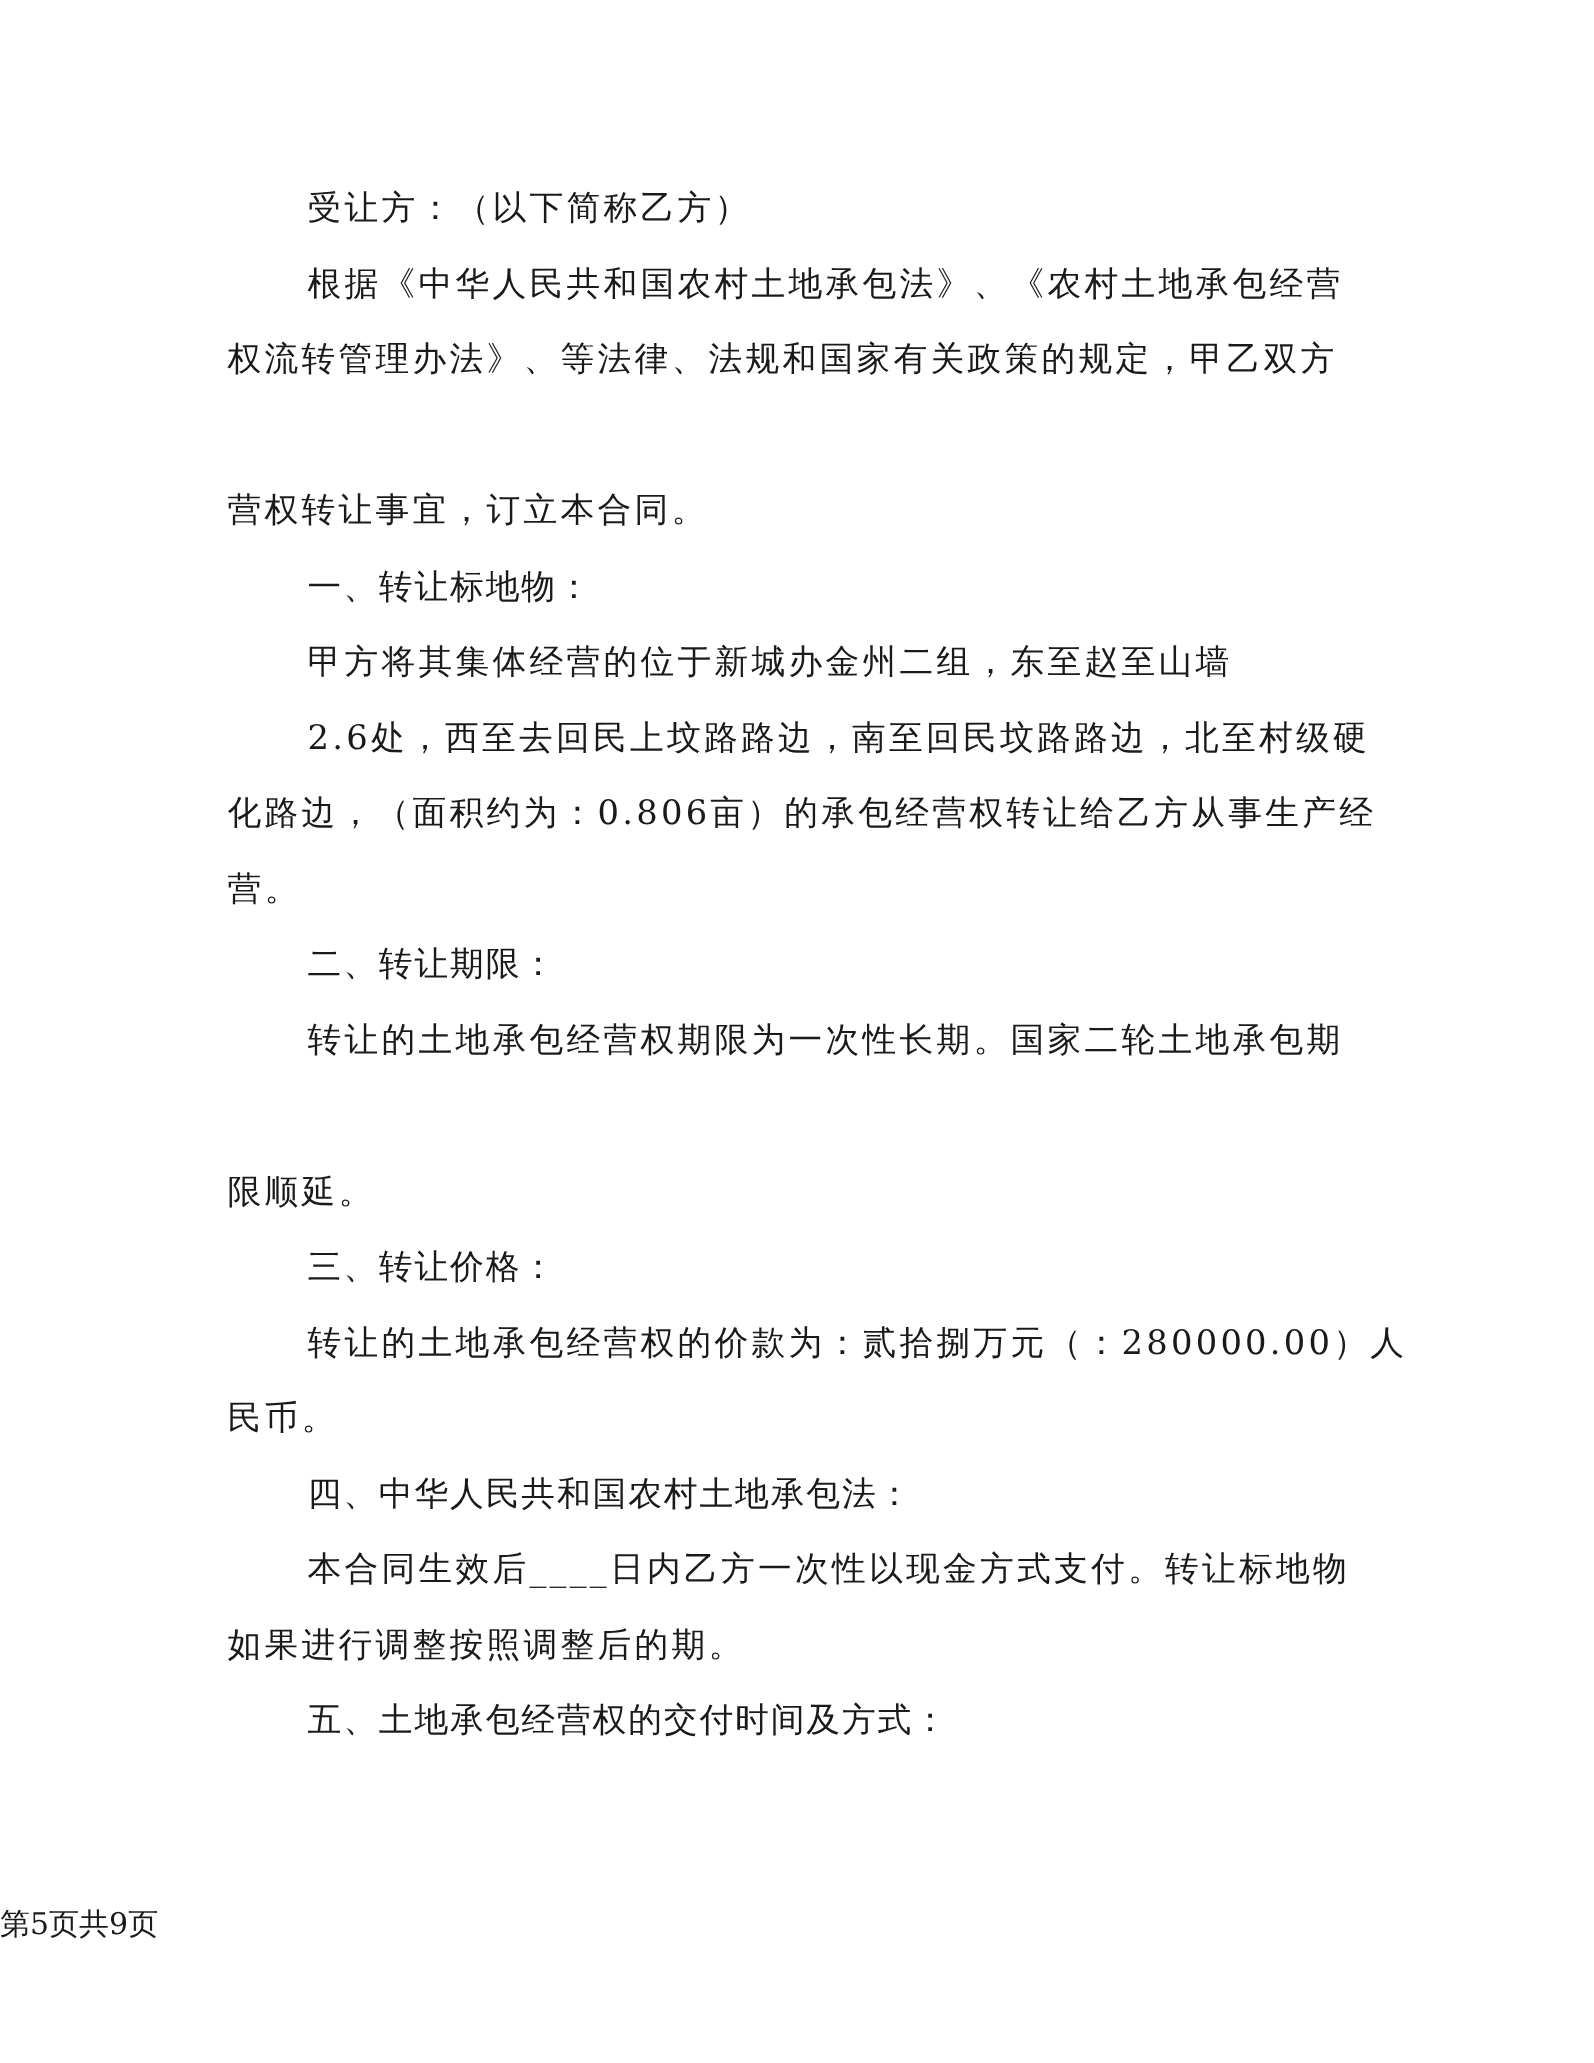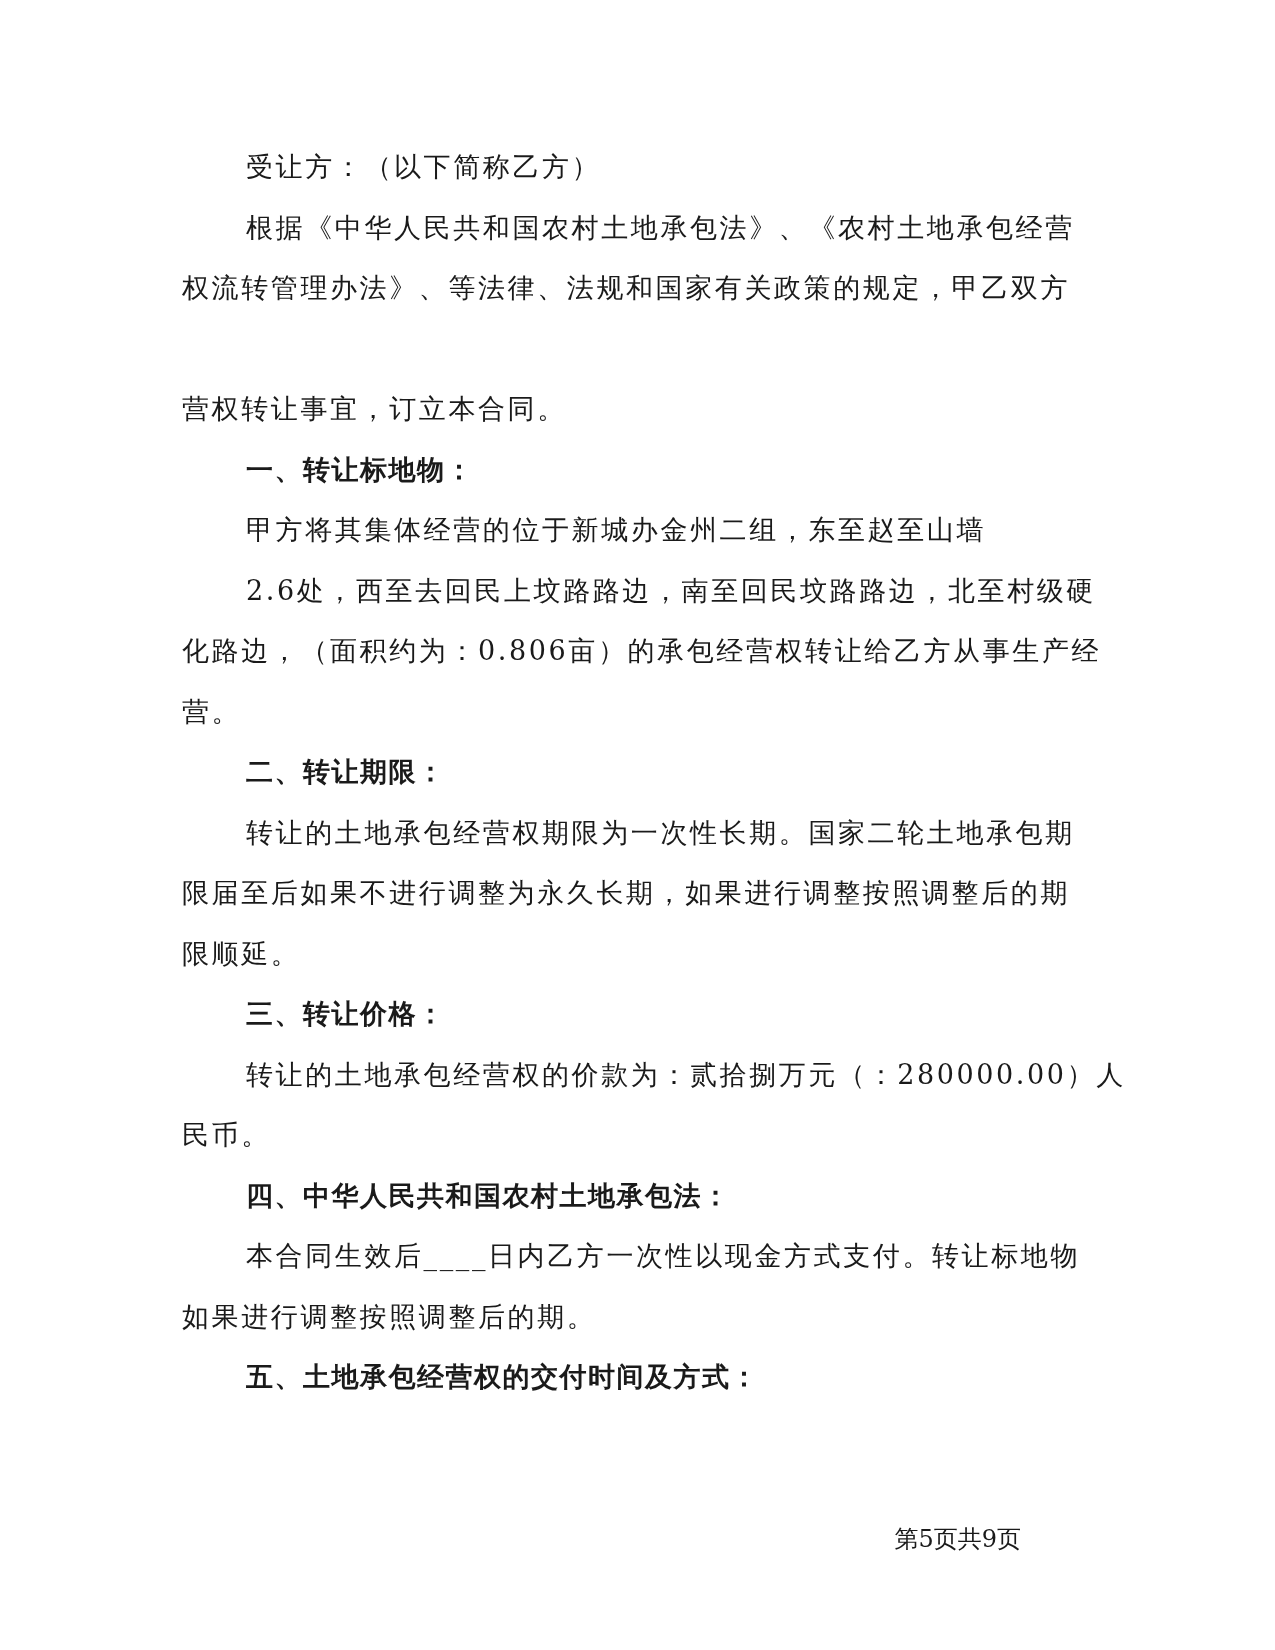--- a/index.html
+++ b/index.html
@@ -11,44 +11,43 @@
   .page { position: absolute; left: 0; top: 0; width: 1275px; height: 1650px; padding-left: 36px; }
   .line {
     position: absolute;
     font-size: 27px;
     line-height: 36px;
     white-space: nowrap;
     letter-spacing: 2.6px;
   }
   .indent { left: 246px; }
   .flush { left: 182px; }
-  .bold { font-weight: bold; letter-spacing: 1.5px; }
+  .bold { font-weight: normal; letter-spacing: 1.5px; }
   .footer {
     position: absolute; left: 0; width: 1021px; top: 1524px;
-    text-align: right; font-size: 24px; line-height: 30px;
+    text-align: left; font-size: 24px; line-height: 30px;
   }
 </style>
 </head>
 <body>
 
 <div class="page">
   <div class="line indent" style="top:149px">受让方：（以下简称乙方）</div>
   <div class="line indent" style="top:210px">根据《中华人民共和国农村土地承包法》、《农村土地承包经营</div>
   <div class="line flush" style="top:270px">权流转管理办法》、等法律、法规和国家有关政策的规定，甲乙双方</div>
   <div class="line flush" style="top:391px">营权转让事宜，订立本合同。</div>
 
   <div class="line indent bold" style="top:452px">一、转让标地物：</div>
   <div class="line indent" style="top:512px">甲方将其集体经营的位于新城办金州二组，东至赵至山墙</div>
   <div class="line indent" style="top:573px">2.6处，西至去回民上坟路路边，南至回民坟路路边，北至村级硬</div>
   <div class="line flush" style="top:633px">化路边，（面积约为：0.806亩）的承包经营权转让给乙方从事生产经</div>
   <div class="line flush" style="top:694px">营。</div>
 
   <div class="line indent bold" style="top:754px">二、转让期限：</div>
   <div class="line indent" style="top:815px">转让的土地承包经营权期限为一次性长期。国家二轮土地承包期</div>
-  <div class="line flush" style="top:875px">限届至后如果不进行调整为永久长期，如果进行调整按照调整后的期</div>
   <div class="line flush" style="top:936px">限顺延。</div>
 
   <div class="line indent bold" style="top:996px">三、转让价格：</div>
   <div class="line indent" style="top:1057px">转让的土地承包经营权的价款为：贰拾捌万元（：280000.00）人</div>
   <div class="line flush" style="top:1117px">民币。</div>
 
   <div class="line indent bold" style="top:1178px">四、中华人民共和国农村土地承包法：</div>
   <div class="line indent" style="top:1238px">本合同生效后____日内乙方一次性以现金方式支付。转让标地物</div>
   <div class="line flush" style="top:1299px">如果进行调整按照调整后的期。</div>
 

